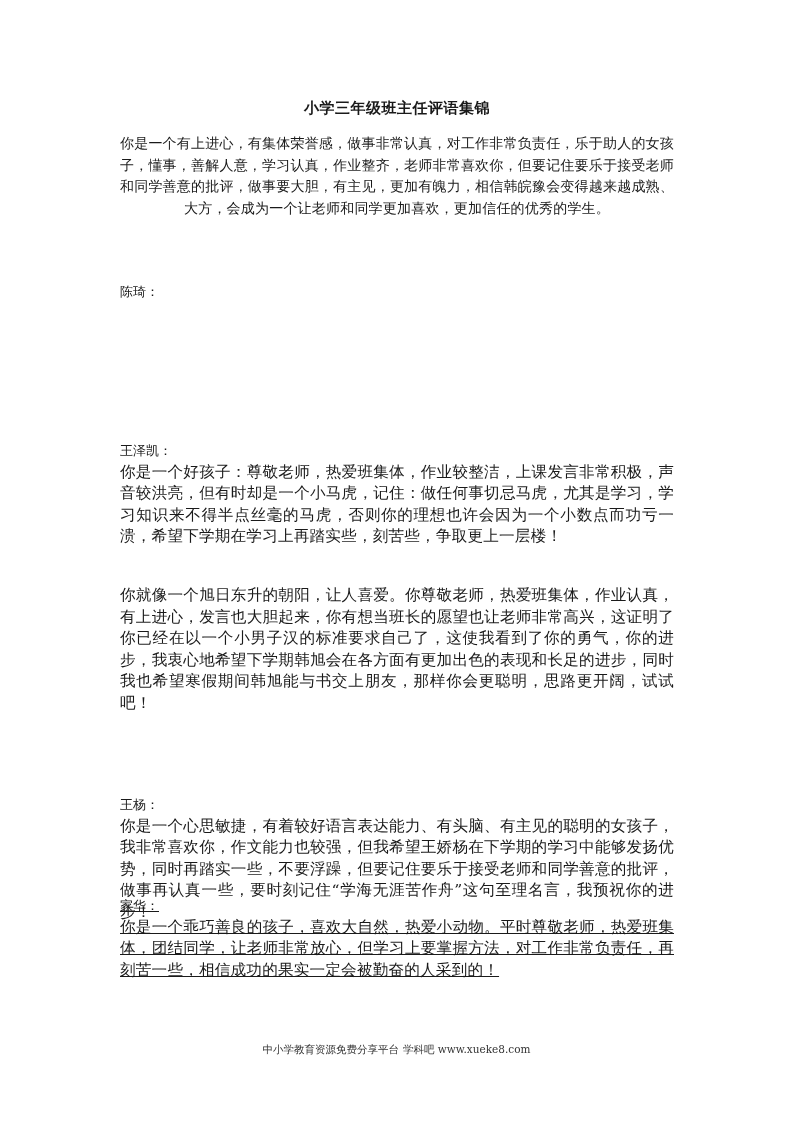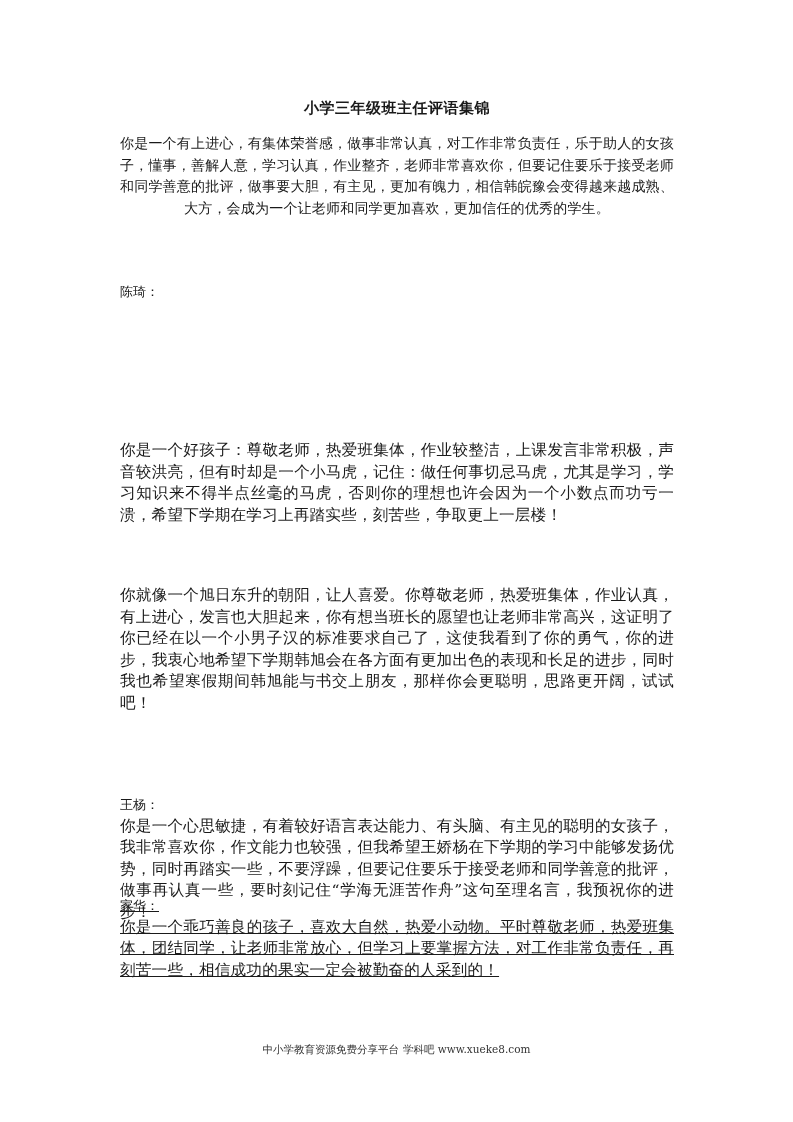--- a/index.html
+++ b/index.html
@@ -78,20 +78,21 @@
 <div class="page">
   <div class="title">小学三年级班主任评语集锦</div>
 
   <div class="intro">你是一个有上进心，有集体荣誉感，做事非常认真，对工作非常负责任，乐于助人的女孩子，懂事，善解人意，学习认真，作业整齐，老师非常喜欢你，但要记住要乐于接受老师和同学善意的批评，做事要大胆，有主见，更加有魄力，相信韩皖豫会变得越来越成熟、大方，会成为一个让老师和同学更加喜欢，更加信任的优秀的学生。</div>
 
   <div class="entry" style="top:281px;">
     <div class="entry-name">陈琦：</div>
   </div>
 
   <div class="entry" style="top:440px;">
+    <div class="entry-name">王泽凯：</div>
     <div class="entry-text">你是一个好孩子：尊敬老师，热爱班集体，作业较整洁，上课发言非常积极，声音较洪亮，但有时却是一个小马虎，记住：做任何事切忌马虎，尤其是学习，学习知识来不得半点丝毫的马虎，否则你的理想也许会因为一个小数点而功亏一溃，希望下学期在学习上再踏实些，刻苦些，争取更上一层楼！</div>
   </div>
 
   <div class="entry" style="top:585px;">
     <div class="entry-text">你就像一个旭日东升的朝阳，让人喜爱。你尊敬老师，热爱班集体，作业认真，有上进心，发言也大胆起来，你有想当班长的愿望也让老师非常高兴，这证明了你已经在以一个小男子汉的标准要求自己了，这使我看到了你的勇气，你的进步，我衷心地希望下学期韩旭会在各方面有更加出色的表现和长足的进步，同时我也希望寒假期间韩旭能与书交上朋友，那样你会更聪明，思路更开阔，试试吧！</div>
   </div>
 
   <div class="entry" style="top:750px;margin-top:44px;">
     <div class="entry-name">王杨：</div>
     <div class="entry-text">你是一个心思敏捷，有着较好语言表达能力、有头脑、有主见的聪明的女孩子，我非常喜欢你，作文能力也较强，但我希望王娇杨在下学期的学习中能够发扬优势，同时再踏实一些，不要浮躁，但要记住要乐于接受老师和同学善意的批评，做事再认真一些，要时刻记住“学海无涯苦作舟”这句至理名言，我预祝你的进步！</div>

